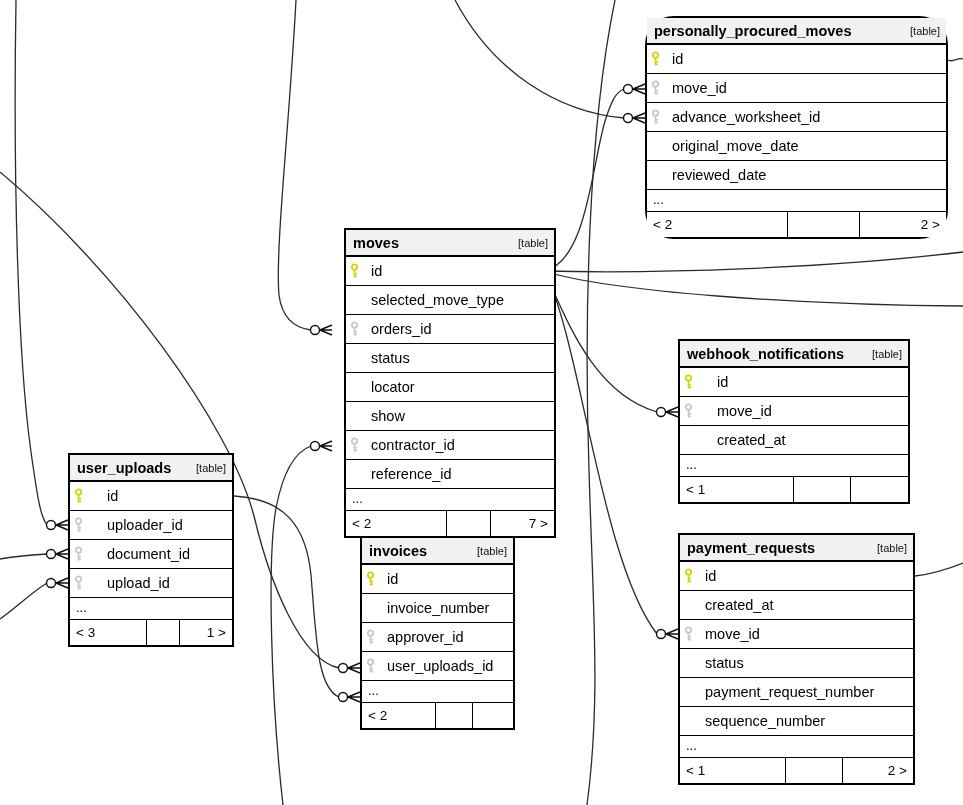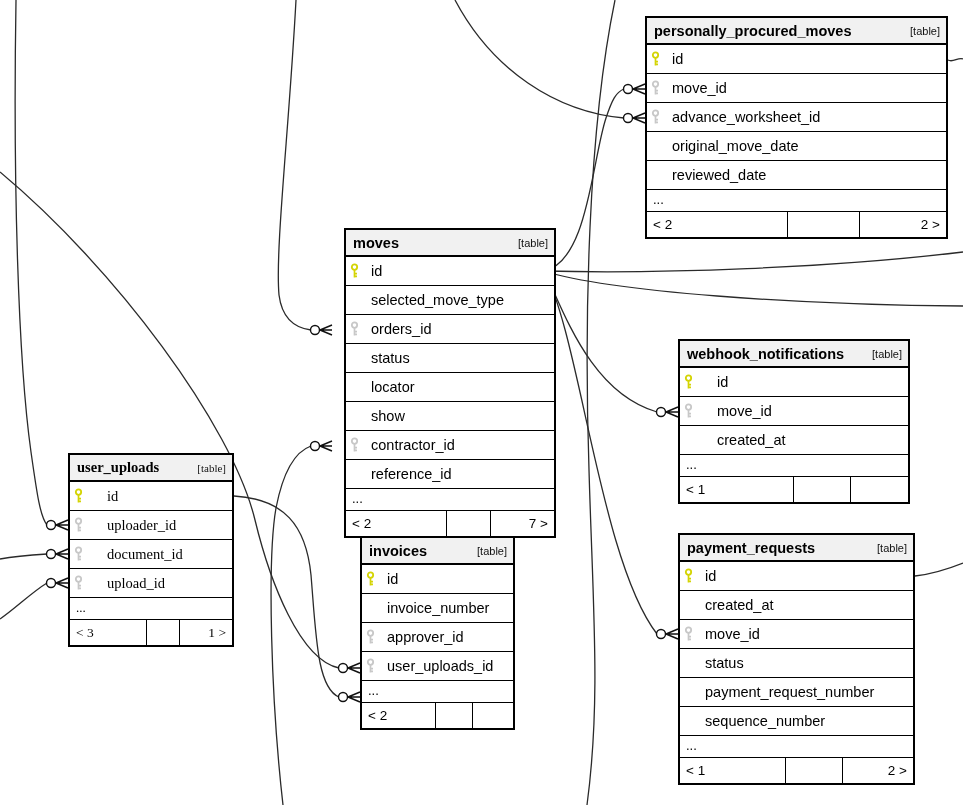--- a/index.html
+++ b/index.html
@@ -91,21 +91,21 @@
         <circle cx="343" cy="668" r="4.5" fill="#fff"></circle>
           <path d="M348,668 L360,663 M348,668 L360,668 M348,668 L360,673" fill="none"></path>
         </g>
       <g>
         <circle cx="343" cy="697" r="4.5" fill="#fff"></circle>
           <path d="M348,697 L360,692 M348,697 L360,697 M348,697 L360,702" fill="none"></path>
         </g>
     </g>
   </svg>
 
-  <div class="table-node" style="left:645px;top:16px;width:303px;">
+  <div class="table-node" style="left:645px;top:16px;width:303px;border-radius:29px;">
     <div class="tbl-header">
       <span class="tbl-title">personally_procured_moves</span>
       <span class="tbl-type">[table]</span>
     </div>
     <div class="tbl-row">
       <span class="keyspot">
           <svg class="key-icon" width="11" height="16" viewBox="0 0 11 16">
             <circle cx="5.5" cy="4.1" r="2.7" stroke="#d4d404" stroke-width="1.8" fill="none"></circle>
             <path d="M5.5 6.8 V14.6 M5.5 10.6 H8 M5.5 13.4 H8" stroke="#d4d404" stroke-width="1.7"></path>
           </svg>
@@ -234,21 +234,21 @@
       <span>created_at</span>
     </div>
     <div class="dots-row">...</div>
     <div class="tbl-footer">
       <span class="cell c-left" style="width:113px;">&lt; 1</span>
       <span class="cell c-mid" style="width:58px;"></span>
       <span class="cell c-right" style="flex:1;"></span>
     </div>
   </div>
 
-  <div class="table-node wide-gap" style="left:68px;top:453px;width:166px;font-family:Liberation Serif, serif;">
+  <div class="table-node wide-gap" style="left:68px;top:453px;width:166px;">
     <div class="tbl-header">
       <span class="tbl-title">user_uploads</span>
       <span class="tbl-type">[table]</span>
     </div>
     <div class="tbl-row">
       <span class="keyspot">
           <svg class="key-icon" width="11" height="16" viewBox="0 0 11 16">
             <circle cx="5.5" cy="4.1" r="2.7" stroke="#d4d404" stroke-width="1.8" fill="none"></circle>
             <path d="M5.5 6.8 V14.6 M5.5 10.6 H8 M5.5 13.4 H8" stroke="#d4d404" stroke-width="1.7"></path>
           </svg>

